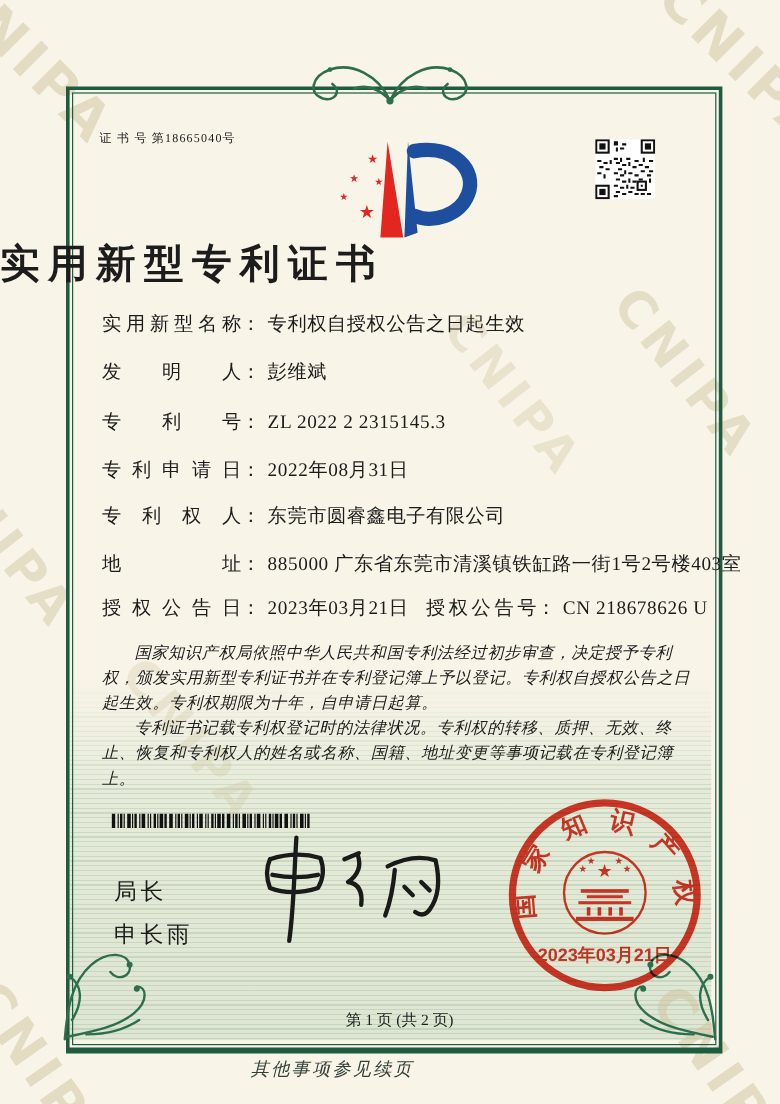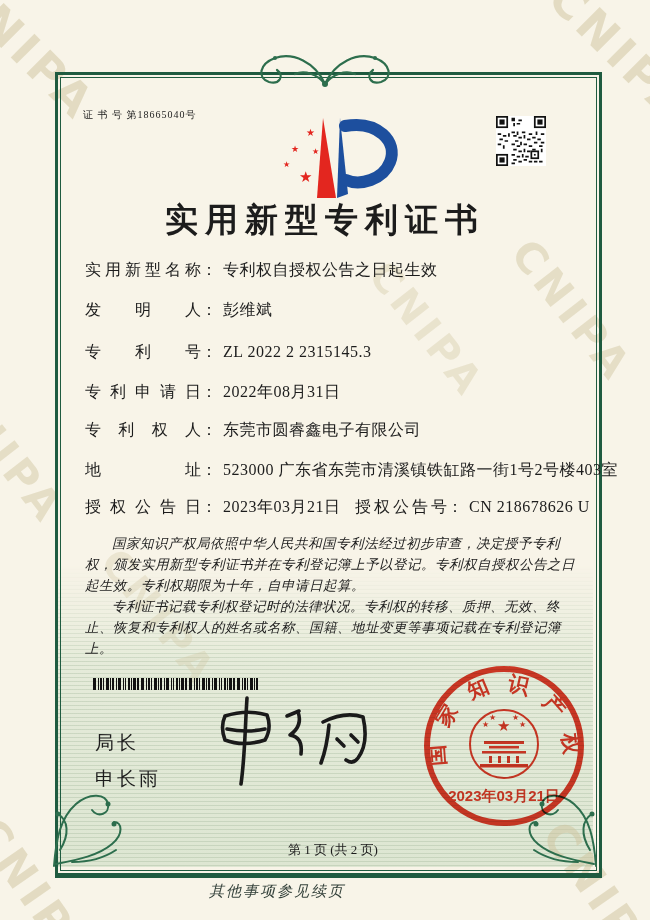--- a/index.html
+++ b/index.html
@@ -12,21 +12,21 @@
   .frame-inner{position:absolute;inset:2px;border:1px solid #1f5b40;}
   .green{position:absolute;left:58px;top:565px;width:535px;height:302px;z-index:0;
          background:
            repeating-linear-gradient(180deg, rgba(120,150,115,.22) 0 1px, rgba(0,0,0,0) 1px 4px),
            linear-gradient(180deg,#e9eddd,#dde6d2);
          -webkit-mask-image:linear-gradient(180deg,transparent 0,#000 95px);
          mask-image:linear-gradient(180deg,transparent 0,#000 95px);}
   .cert-no{position:absolute;left:83px;top:108px;font-size:10px;letter-spacing:1px;z-index:2;}
   .logo{position:absolute;left:262px;top:106px;z-index:2;}
   .qr{position:absolute;left:496px;top:116px;z-index:2;}
-  .title{position:absolute;left:0;top:198px;width:650px;text-align:center;margin:0;
+  .title{position:absolute;left:0;top:198px;width:650px;text-align:left;margin:0;
          font-size:33px;font-weight:bold;letter-spacing:7px;z-index:2;}
   .rows{position:absolute;left:85px;top:258px;width:502px;font-size:16px;z-index:2;}
   .row{position:absolute;left:0;white-space:nowrap;}
   .row .lbl{display:inline-block;width:116px;text-align:justify;text-align-last:justify;}
   .row .col{display:inline-block;margin-right:6px;}
   .row .val{letter-spacing:.5px;}
   .pair2{position:absolute;left:270px;top:0;}
   .pair2 .lbl{width:92px;}
   .paras{position:absolute;left:85px;top:533px;width:492px;font-size:13.5px;line-height:21px;
          font-style:italic;letter-spacing:.5px;z-index:2;}
@@ -154,21 +154,21 @@
     <div class="row" style="top:84px">
       <span class="lbl">专利号</span><span class="col">：</span><span class="val">ZL 2022 2 2315145.3</span>
     </div>
     <div class="row" style="top:124px">
       <span class="lbl">专利申请日</span><span class="col">：</span><span class="val">2022年08月31日</span>
     </div>
     <div class="row" style="top:162px">
       <span class="lbl">专利权人</span><span class="col">：</span><span class="val">东莞市圆睿鑫电子有限公司</span>
     </div>
     <div class="row" style="top:202px">
-      <span class="lbl">地址</span><span class="col">：</span><span class="val">523000 广东省东莞市清溪镇铁缸路一街1号2号楼403室</span>
+      <span class="lbl">地址</span><span class="col">：</span><span class="val">885000 广东省东莞市清溪镇铁缸路一街1号2号楼403室</span>
     </div>
     <div class="row" style="top:239px">
       <span class="lbl">授权公告日</span><span class="col">：</span><span class="val">2023年03月21日</span>
       <span class="pair2">
         <span class="lbl">授权公告号</span><span class="col">：</span><span class="val">CN 218678626 U</span>
       </span>
     </div>
   </div>
 
   <div class="paras">

